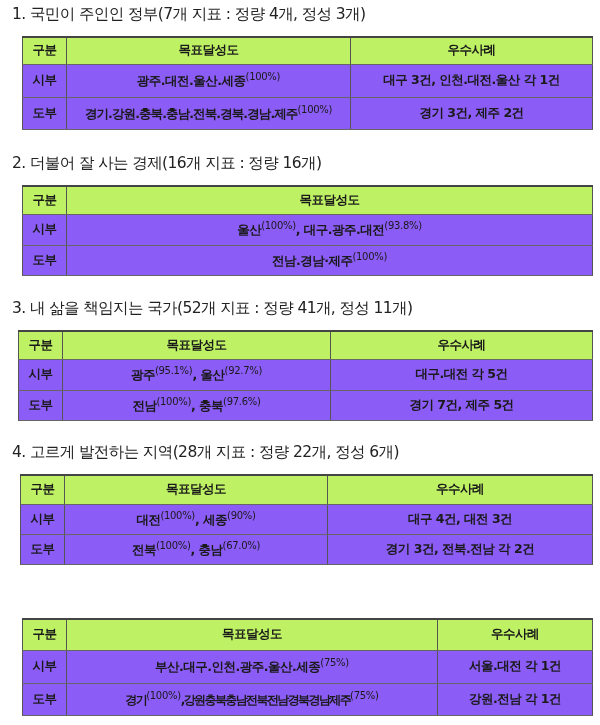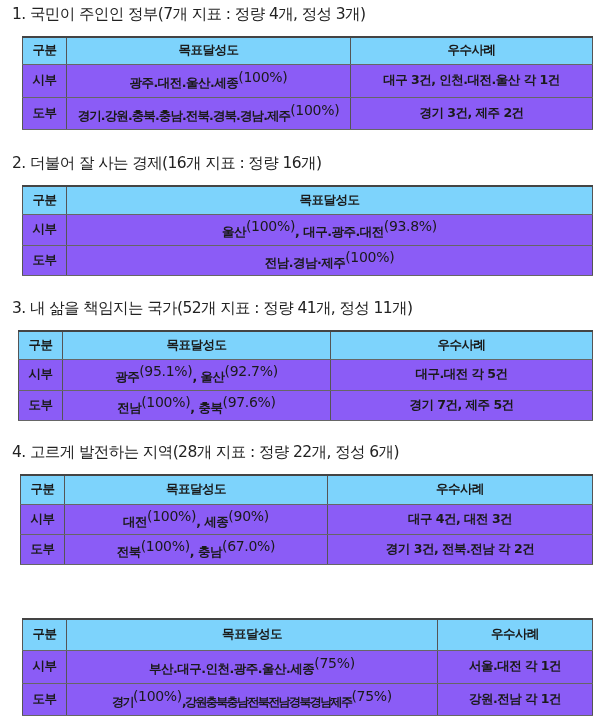--- a/index.html
+++ b/index.html
@@ -18,23 +18,23 @@
     position: absolute; border-collapse: collapse;
     border-top: 2px solid #444; border-bottom: 1.5px solid #777;
     table-layout: fixed; font-size: 12.5px; letter-spacing: -0.5px;
   }
   table.tbl th, table.tbl td {
     border-left: 1px solid #555; border-right: 1px solid #555;
     border-bottom: 1px solid #666;
     text-align: center; vertical-align: middle; padding: 0 4px;
     font-weight: bold; white-space: nowrap; overflow: hidden;
   }
-  table.tbl th { background: #7dd3fc; }
+  table.tbl th { background: #bef264; }
   table.tbl td { background: #8b5cf6; }
-  sup { font-size: 14px; font-weight: normal; vertical-align: 5px; letter-spacing: -0.3px; }
+  sup { font-size: 10px; font-weight: normal; vertical-align: 5px; letter-spacing: -0.3px; }
   .cond { letter-spacing: -1.6px; font-size: 12px; }
 </style>
 </head>
 <body>
 
 <div class="section" style="top:4px; height:130px;">
   <div class="sec-title">1. 국민이 주인인 정부(7개 지표 : 정량 4개, 정성 3개)</div>
   <table class="tbl" style="left:22px; top:32px; width:570px;">
     <colgroup>
         <col style="width:44px">

